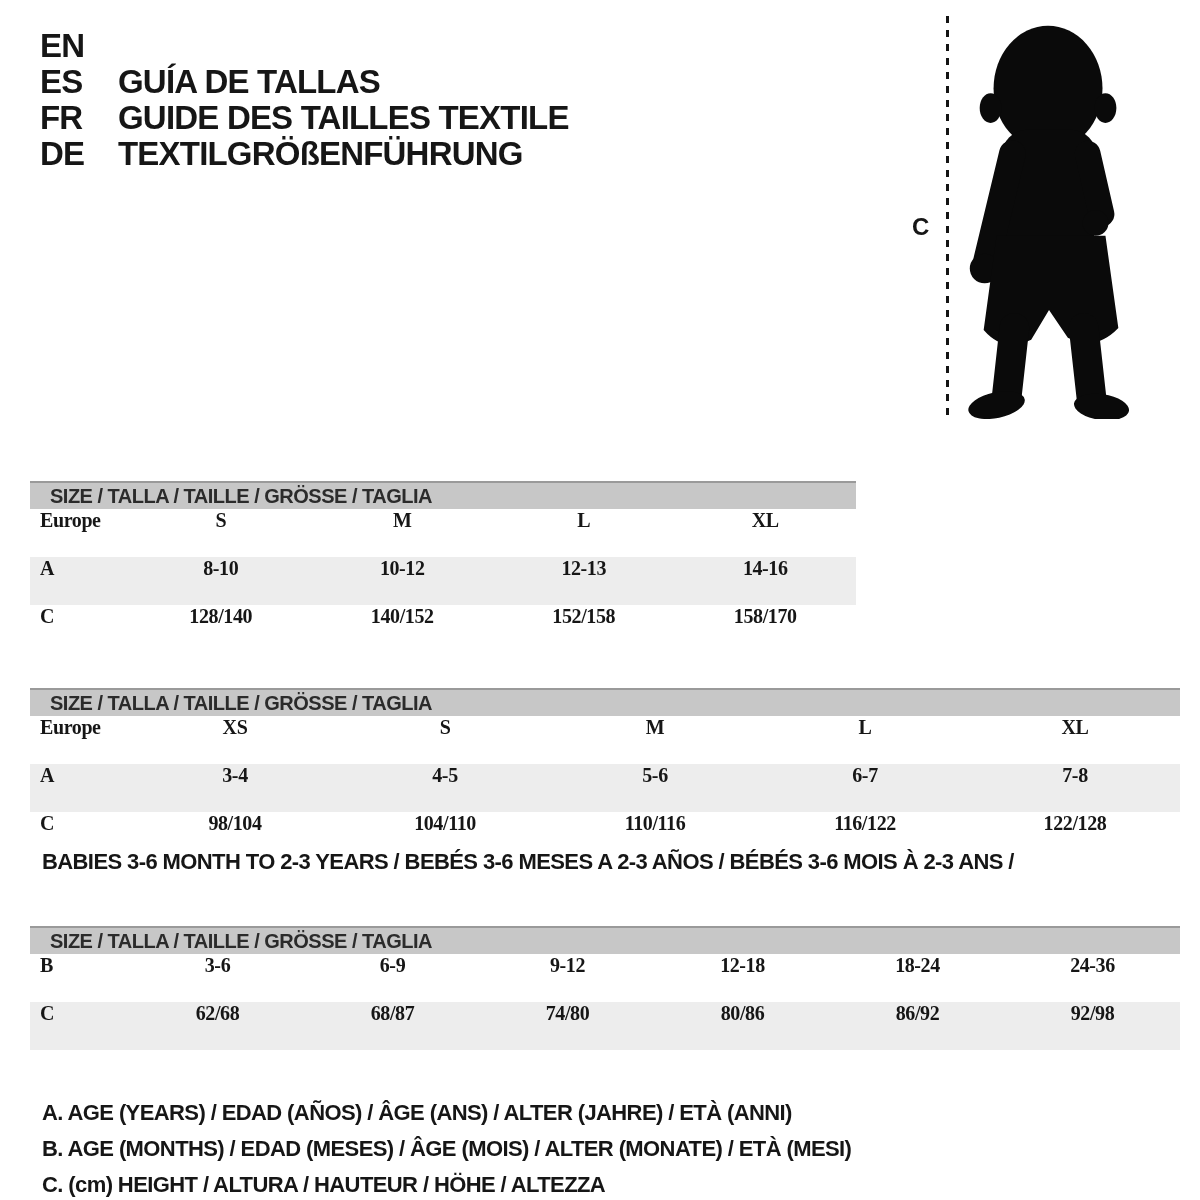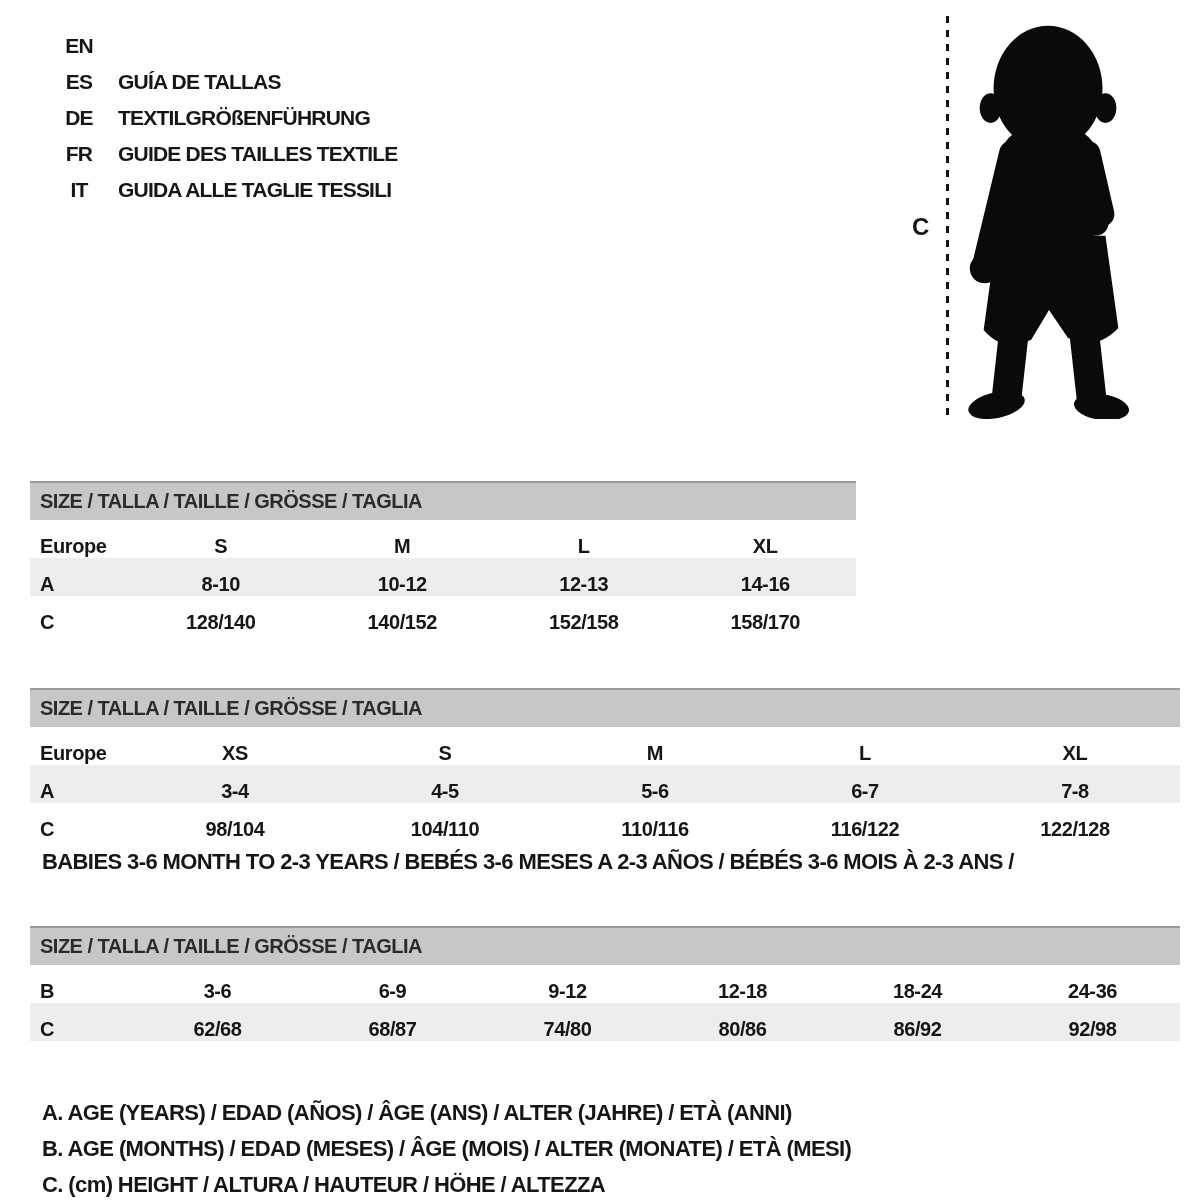--- a/index.html
+++ b/index.html
@@ -11,24 +11,23 @@
     font-family: "Liberation Sans", sans-serif;
     color: #161616;
     overflow: hidden;
   }
 
   
   .lang-block { position: absolute; left: 40px; top: 28px; }
   .lang-row { display: flex; height: 36px; align-items: center; }
   .lang-code, .lang-title {
     font-weight: bold;
-    font-size: 21px;
+    font-size: 33px;
     letter-spacing: -0.8px;
     white-space: nowrap;
-    text-align: center;
   }
   .lang-code { width: 78px; }
 
   
   .silhouette-svg { position: absolute; left: 956px; top: 13px; }
   .dashed-line {
     position: absolute;
     left: 946px; top: 16px;
     width: 3px; height: 400px;
     background: repeating-linear-gradient(to bottom, #141414 0px, #141414 7px, transparent 7px, transparent 14px);
@@ -45,31 +44,31 @@
     left: 42px;
     font-weight: bold;
     font-size: 22px;
     letter-spacing: -0.6px;
     white-space: nowrap;
   }
 
   
   .size-table { position: absolute; left: 30px; }
   .size-header {
-    height: 39px;
+    height: 28px;
     background: var(--header-bar, #c7c7c7);
     border-top: 2px solid var(--header-bar-edge, #9a9a9a);
     box-sizing: border-box;
     display: flex; align-items: center;
-    padding-left: 10px;
+    padding-left: 20px;
     font-weight: bold; font-size: 20px; letter-spacing: -0.5px;
     color: #2b2b2b;
     white-space: nowrap;
   }
-  .trow { display: flex; height: 38px; align-items: flex-end; }
+  .trow { display: flex; height: 48px; align-items: flex-start; font-family: Liberation Serif, serif; }
   .trow.stripe { background: var(--stripe, #ededed); }
   .cell { font-weight: bold; font-size: 20px; letter-spacing: -0.4px; white-space: nowrap; }
   .cell.label { width: 100px; padding-left: 10px; box-sizing: border-box; text-align: left; }
   .cell.val { flex: 1; text-align: center; }
 
   
   .note {
     position: absolute;
     left: 42px;
     font-weight: bold;
@@ -86,30 +85,26 @@
 
   <div class="lang-block">
     <div class="lang-row">
       <span class="lang-code">EN</span>
     </div>
     <div class="lang-row">
       <span class="lang-code">ES</span>
       <span class="lang-title">GUÍA DE TALLAS</span>
     </div>
     <div class="lang-row">
+      <span class="lang-code">FR</span>
+      <span class="lang-title">GUIDE DES TAILLES TEXTILE</span>
+    </div>
+    <div class="lang-row">
       <span class="lang-code">DE</span>
       <span class="lang-title">TEXTILGRÖßENFÜHRUNG</span>
-    </div>
-    <div class="lang-row">
-      <span class="lang-code">FR</span>
-      <span class="lang-title">GUIDE DES TAILLES TEXTILE</span>
-    </div>
-    <div class="lang-row">
-      <span class="lang-code">IT</span>
-      <span class="lang-title">GUIDA ALLE TAGLIE TESSILI</span>
     </div>
   </div>
 
   <span class="measure-label">C</span>
   <div class="dashed-line"></div>
   <svg class="silhouette-svg" width="190" height="406" viewBox="0 0 190 410" fill="#0a0a0a" stroke="none">
     <ellipse cx="92" cy="76" rx="55" ry="63"></ellipse>
     <ellipse cx="34" cy="96" rx="11" ry="15"></ellipse>
     <ellipse cx="150" cy="96" rx="11" ry="15"></ellipse>
     <rect x="45" y="118" width="96" height="122" rx="26"></rect>

